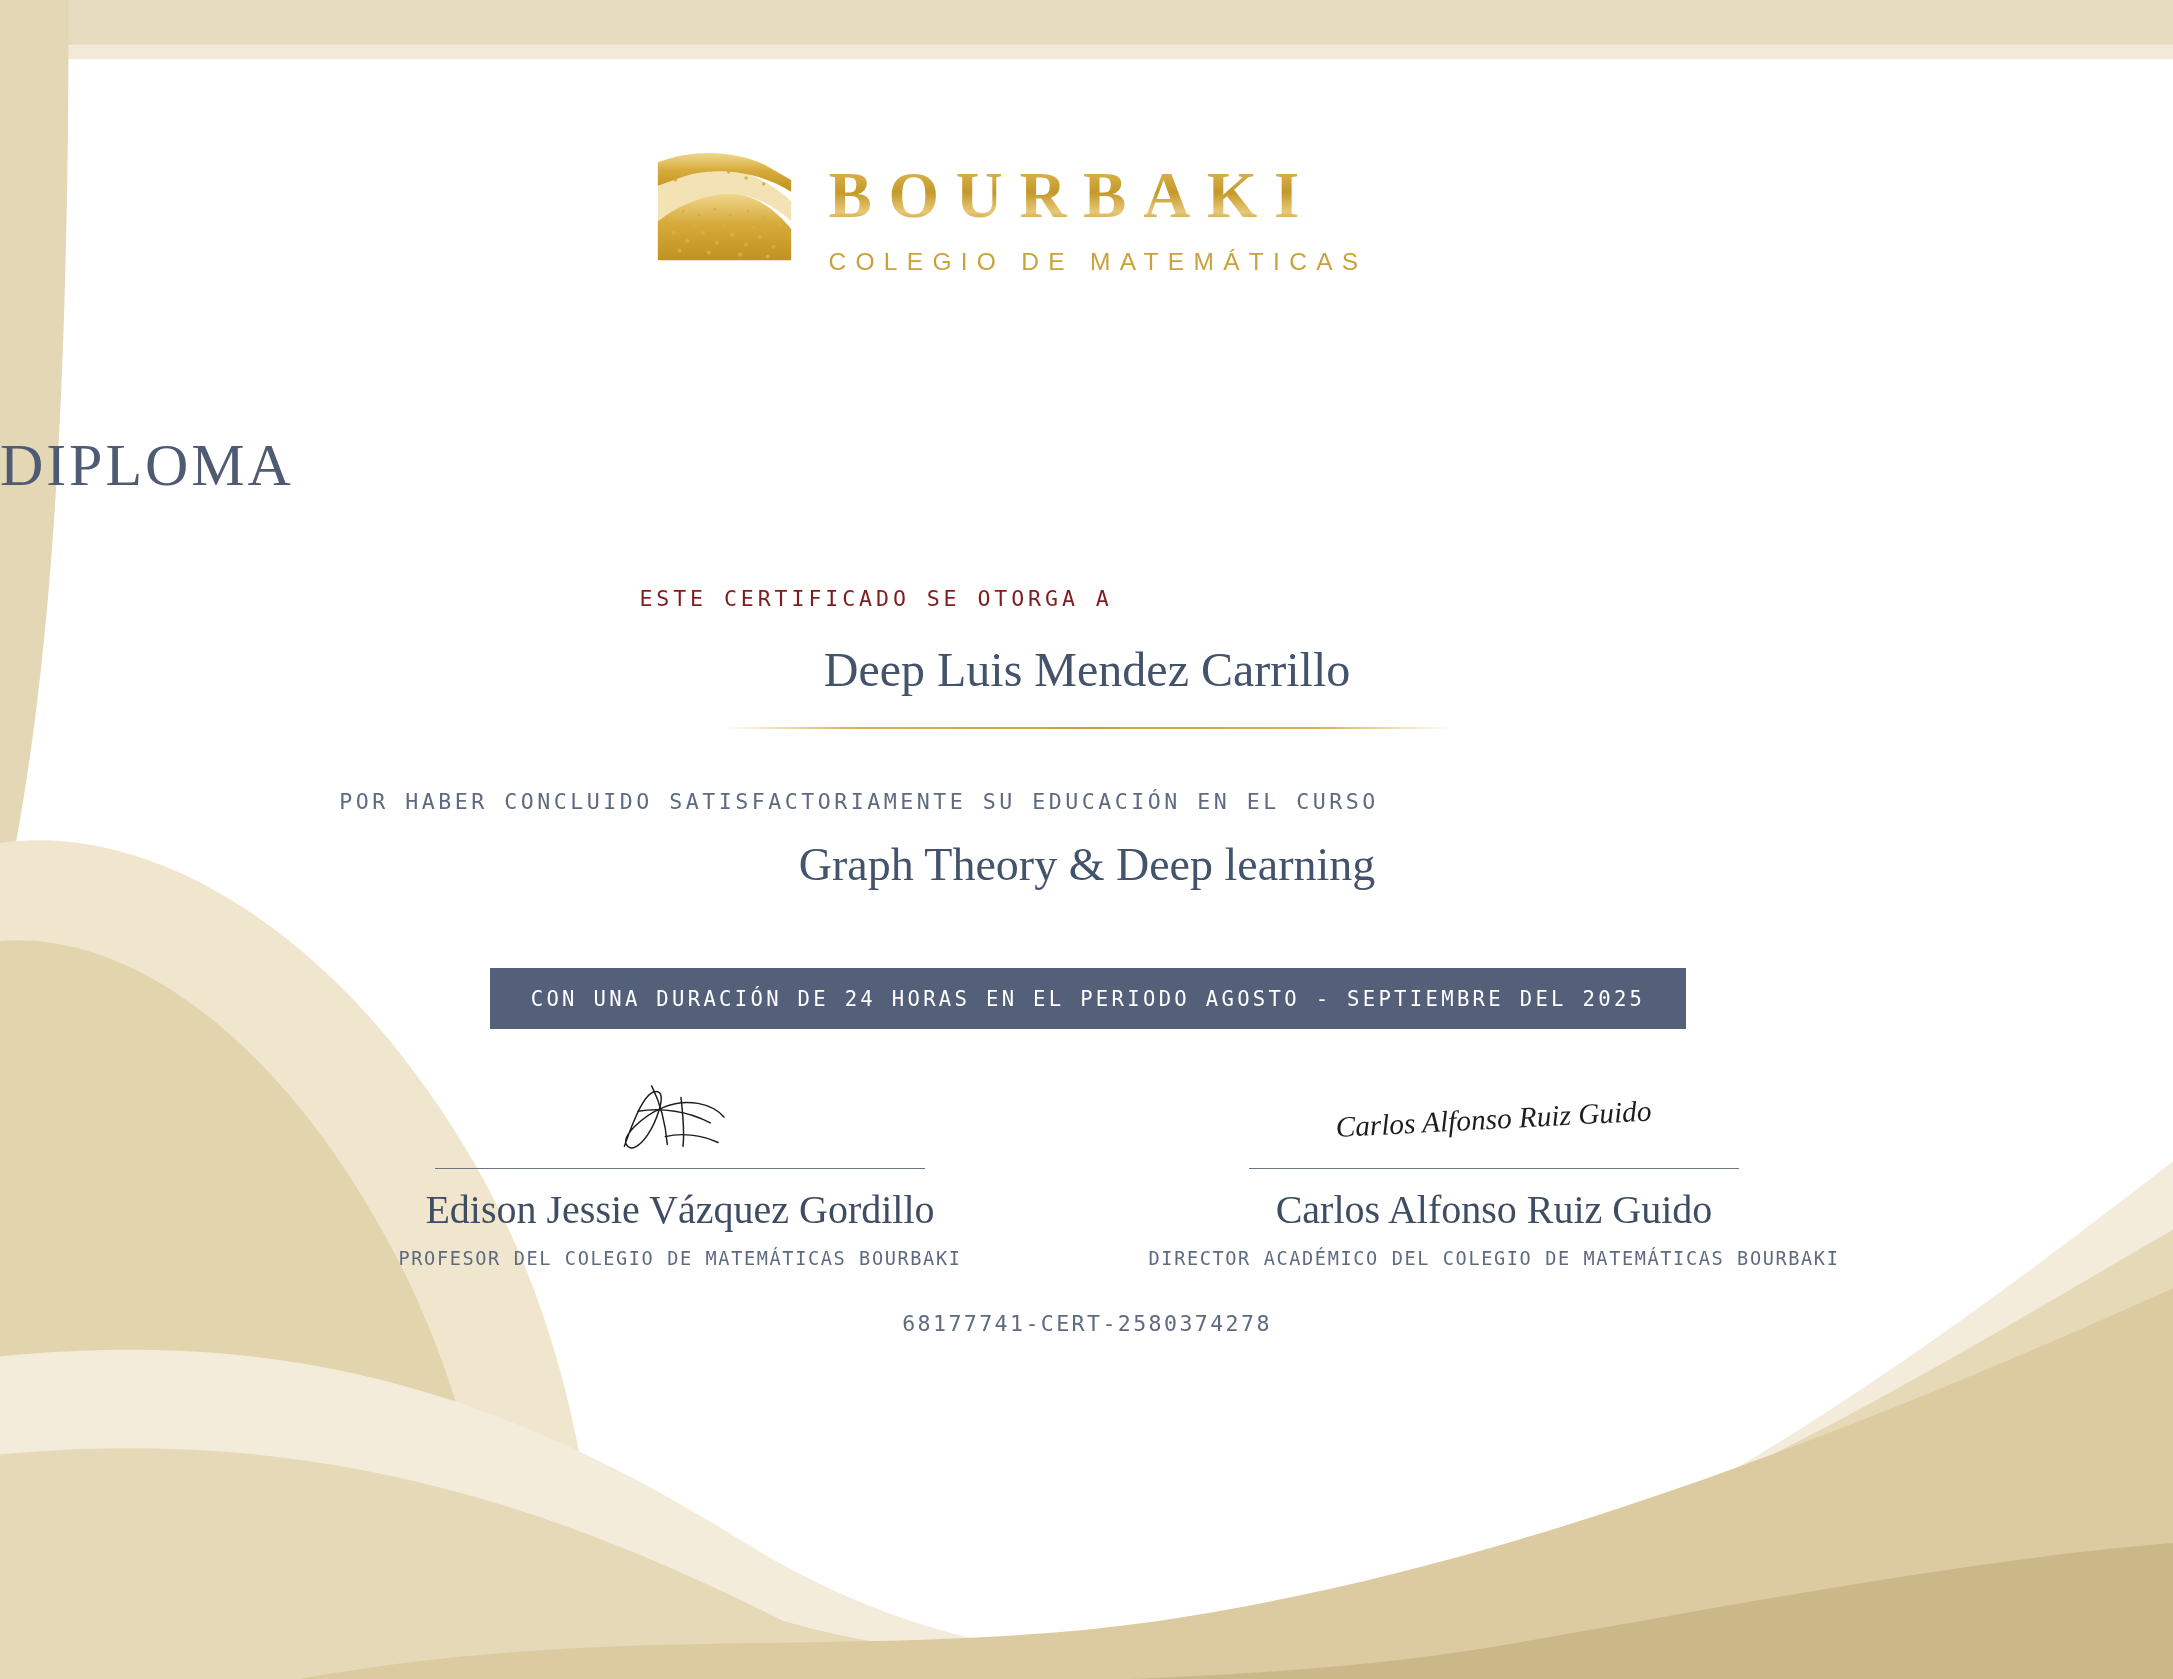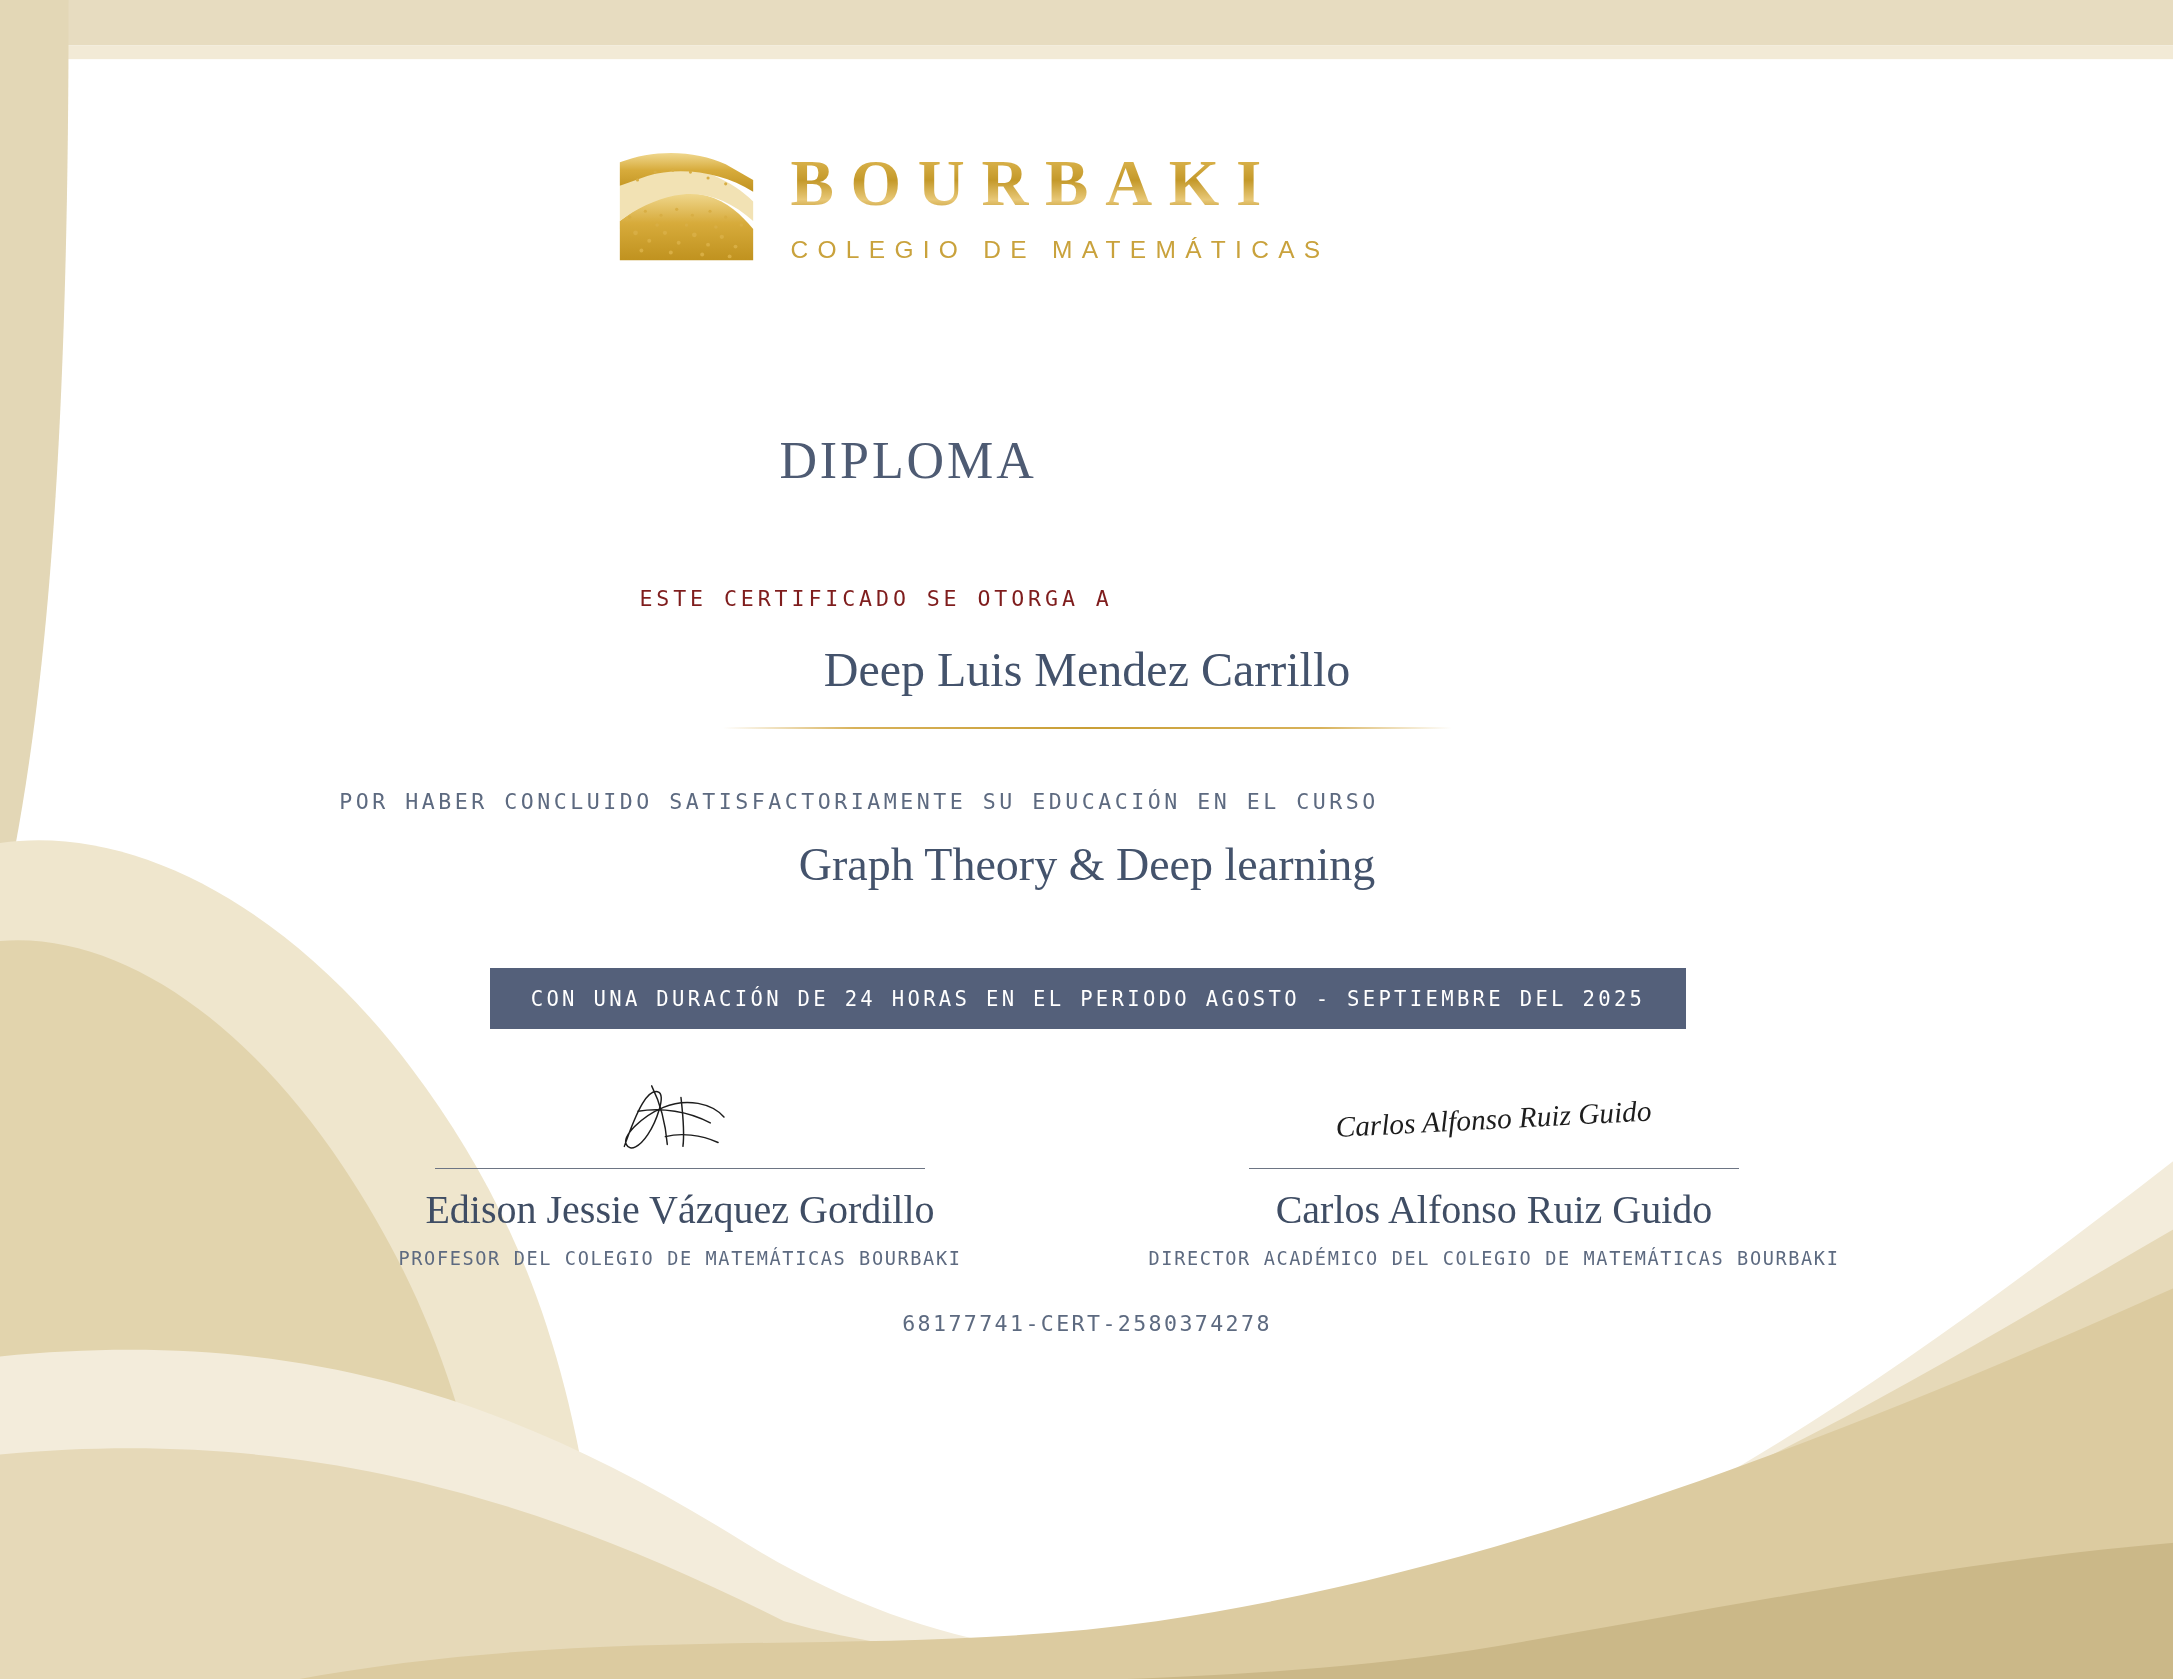--- a/index.html
+++ b/index.html
@@ -57,21 +57,22 @@
     height: 1680px;
   }
 
   .logo-block {
     position: absolute;
     top: 127px;
     left: 0;
     width: 1942px;
     display: flex;
     justify-content: center;
-    align-items: center;
+    align-items: flex-end;
+    padding-left: 38px;
   }
   .logo-mark {
     width: 149px;
     height: 149px;
     margin-right: 29px;
     flex: none;
   }
   .logo-text {
     display: flex;
     flex-direction: column;
@@ -98,23 +99,22 @@
     color: #c9a23c;
     margin-top: 19.6px;
     white-space: nowrap;
   }
 
   .title {
     position: absolute;
     top: 431px;
     left: 0;
     width: 1816px;
-    text-align: center;
-    font-family: "Liberation Serif", serif;
-    font-size: 52px;
+    font-family: "Liberation Serif", serif;
+    font-size: 60px;
     letter-spacing: 2.9px;
     color: #4e5b73;
   }
 
   .line-awarded {
     position: absolute;
     top: 586px;
     left: 0;
     width: 1752px;
     text-align: center;

